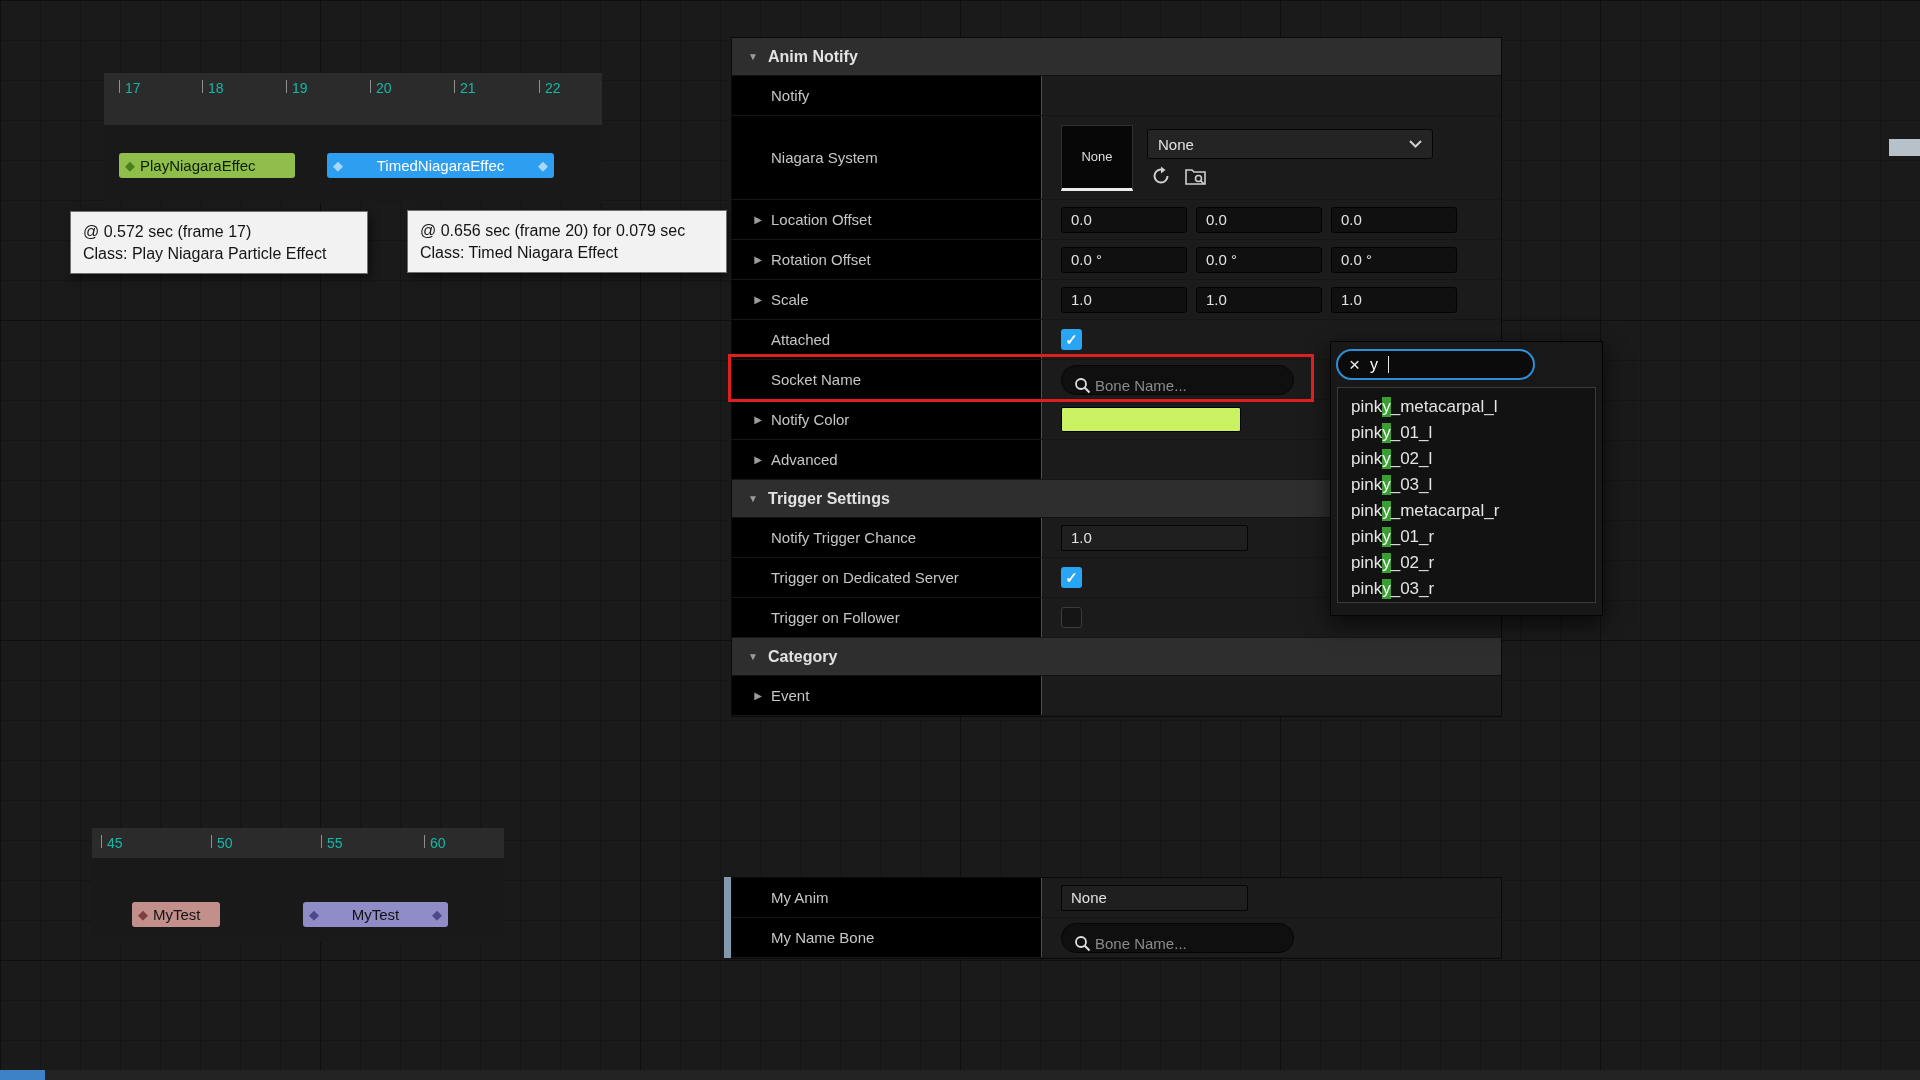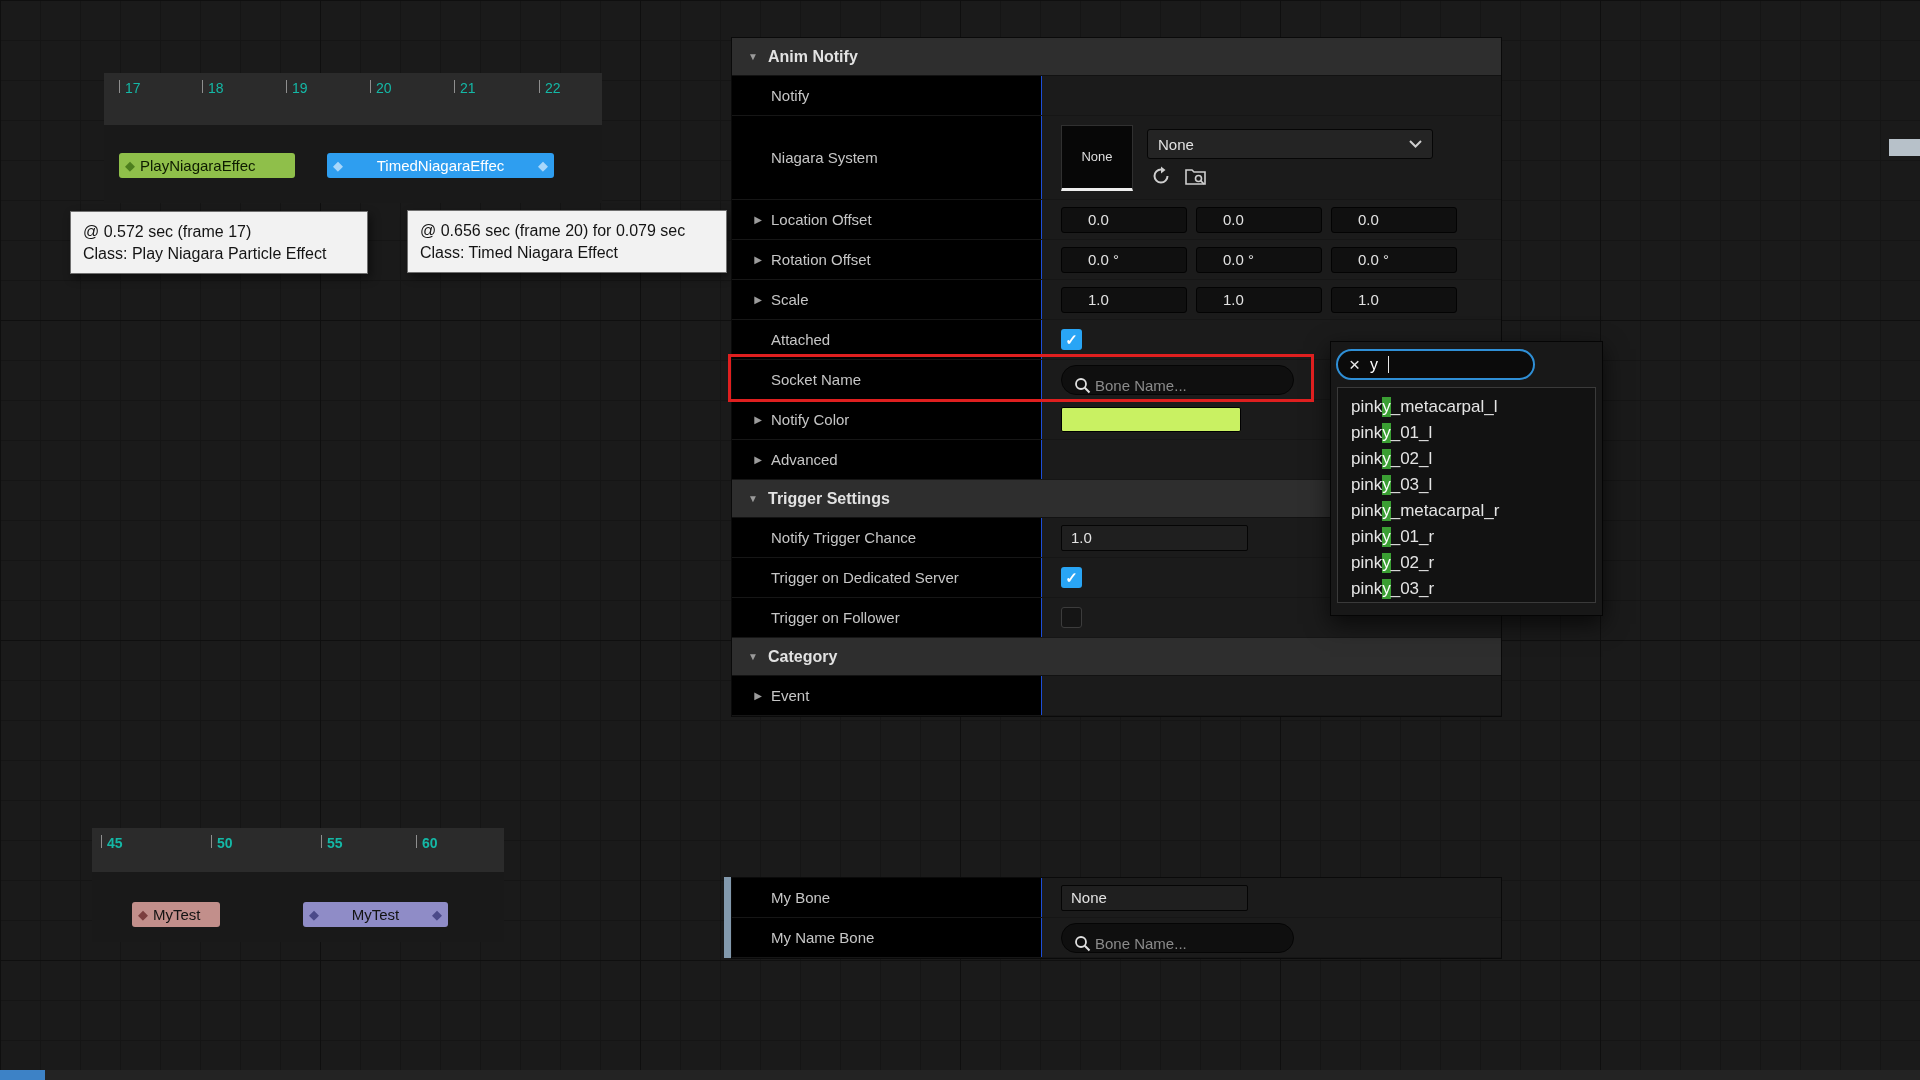--- a/index.html
+++ b/index.html
@@ -11,25 +11,25 @@
       linear-gradient(90deg,#0f0f0f 1px,transparent 1px),
       linear-gradient(#151515 1px,transparent 1px),
       linear-gradient(90deg,#151515 1px,transparent 1px);
     background-size:320px 320px,320px 320px,40px 40px,40px 40px;}
 
   
   .tl{position:absolute;background:#191919;}
   .tl1{left:104px;top:73px;width:498px;height:130px;}
   .tl2{left:92px;top:828px;width:412px;height:114px;}
   .ruler{position:relative;height:52px;background:#2b2b2b;}
-  .tl2 .ruler{height:44px;font-weight:bold;}
+  .tl2 .ruler{height:30px;}
   .tick{position:absolute;top:7px;display:flex;gap:5px;color:#14b8a6;font-size:14px;align-items:flex-start;}
   .tickline{width:1px;height:13px;background:#8f8f8f;display:inline-block;}
   .t0{left:15px}.t1{left:98px}.t2{left:182px}.t3{left:266px}.t4{left:350px}.t5{left:435px}
-  .b0{left:9px}.b1{left:119px}.b2{left:229px}.b3{left:324px}
+  .b0{left:9px}.b1{left:119px}.b2{left:229px}.b3{left:332px}
   .tag{position:absolute;height:25px;display:flex;align-items:center;border-radius:3px;
     font-size:15px;padding:0 6px;gap:5px;white-space:nowrap;overflow:hidden;}
   .tag .dia{font-size:13px;line-height:1;}
   .tag-green{left:15px;top:80px;width:176px;background:#8fbf4a;color:#0e1c00;}
   .tag-green .dia{color:#4d7e1e;}
   .tag-blue{left:223px;top:80px;width:227px;background:#2e9ef0;color:#ffffff;justify-content:space-between;}
   .tag-blue .dia{color:#a8d7fb;}
   .tag-pink{left:40px;top:74px;width:88px;background:#c28f8b;color:#131313;}
   .tag-pink .dia{color:#7c3f3f;}
   .tag-purple{left:211px;top:74px;width:145px;background:#8f8cc7;color:#131313;justify-content:space-between;}
@@ -46,21 +46,21 @@
   .cat{height:38px;background:#2e2e2e;display:flex;align-items:center;gap:9px;padding-left:15px;
     color:#e2e2e2;font-weight:bold;font-size:16px;border-bottom:1px solid #121212;}
   .tri{color:#9b9b9b;font-size:10px;width:12px;text-align:center;flex:none;}
   .drow{display:flex;height:40px;border-bottom:1px solid #161616;}
   .drow.tall{height:84px;}
   .dlabel{width:310px;display:flex;align-items:center;gap:7px;padding-left:20px;background:#000000;
     border-right:1px solid #1d4ed8;color:#c6c6c6;font-size:15px;}
   .spacer{width:12px;flex:none;}
   .dvalue{flex:1;display:flex;align-items:center;padding-left:19px;background:#1b1b1b;gap:9px;}
   .numbox{width:126px;height:26px;background:#101010;border:1px solid #030303;border-radius:3px;
-    color:#e2e2e2;font-size:15px;display:flex;align-items:center;padding-left:26px;flex:none;}
+    color:#e2e2e2;font-size:15px;display:flex;align-items:center;padding-left:9px;flex:none;}
   .cb{width:21px;height:21px;border-radius:3px;display:flex;align-items:center;justify-content:center;flex:none;}
   .cb.on{background:#29a5f5;color:#fff;font-size:15px;font-weight:bold;}
   .cb.off{background:#151515;border:1px solid #3c3c3c;}
   .pill{display:flex;align-items:flex-end;gap:4px;width:233px;height:30px;border-radius:15px;
     background:#0f0f0f;border:1px solid #050505;padding:0 12px;flex:none;}
   .pill input{flex:1;min-width:0;background:transparent;border:none;outline:none;color:#e6e6e6;
     font-size:15px;font-family:inherit;}
   .pill input::placeholder{color:#8b8b8b;}
   .swatch{width:180px;height:25px;border:1px solid #000;border-radius:2px;flex:none;}
   .valbox{width:187px;height:26px;background:#1f1f1f;border:1px solid #050505;border-radius:2px;
@@ -412,21 +412,21 @@
       <span>MyTest</span>
       <span class="dia">◆</span>
     </div>
   </div>
 
   <div class="accent"></div>
   <div class="bpanel">
     <div class="drow">
       <div class="dlabel">
           <span class="spacer"></span>
-          <span>My Bone</span>
+          <span>My Anim</span>
         </div>
       <div class="dvalue">
         <div class="valbox">None</div>
       </div>
     </div>
     <div class="drow">
       <div class="dlabel">
           <span class="spacer"></span>
           <span>My Name Bone</span>
         </div>

